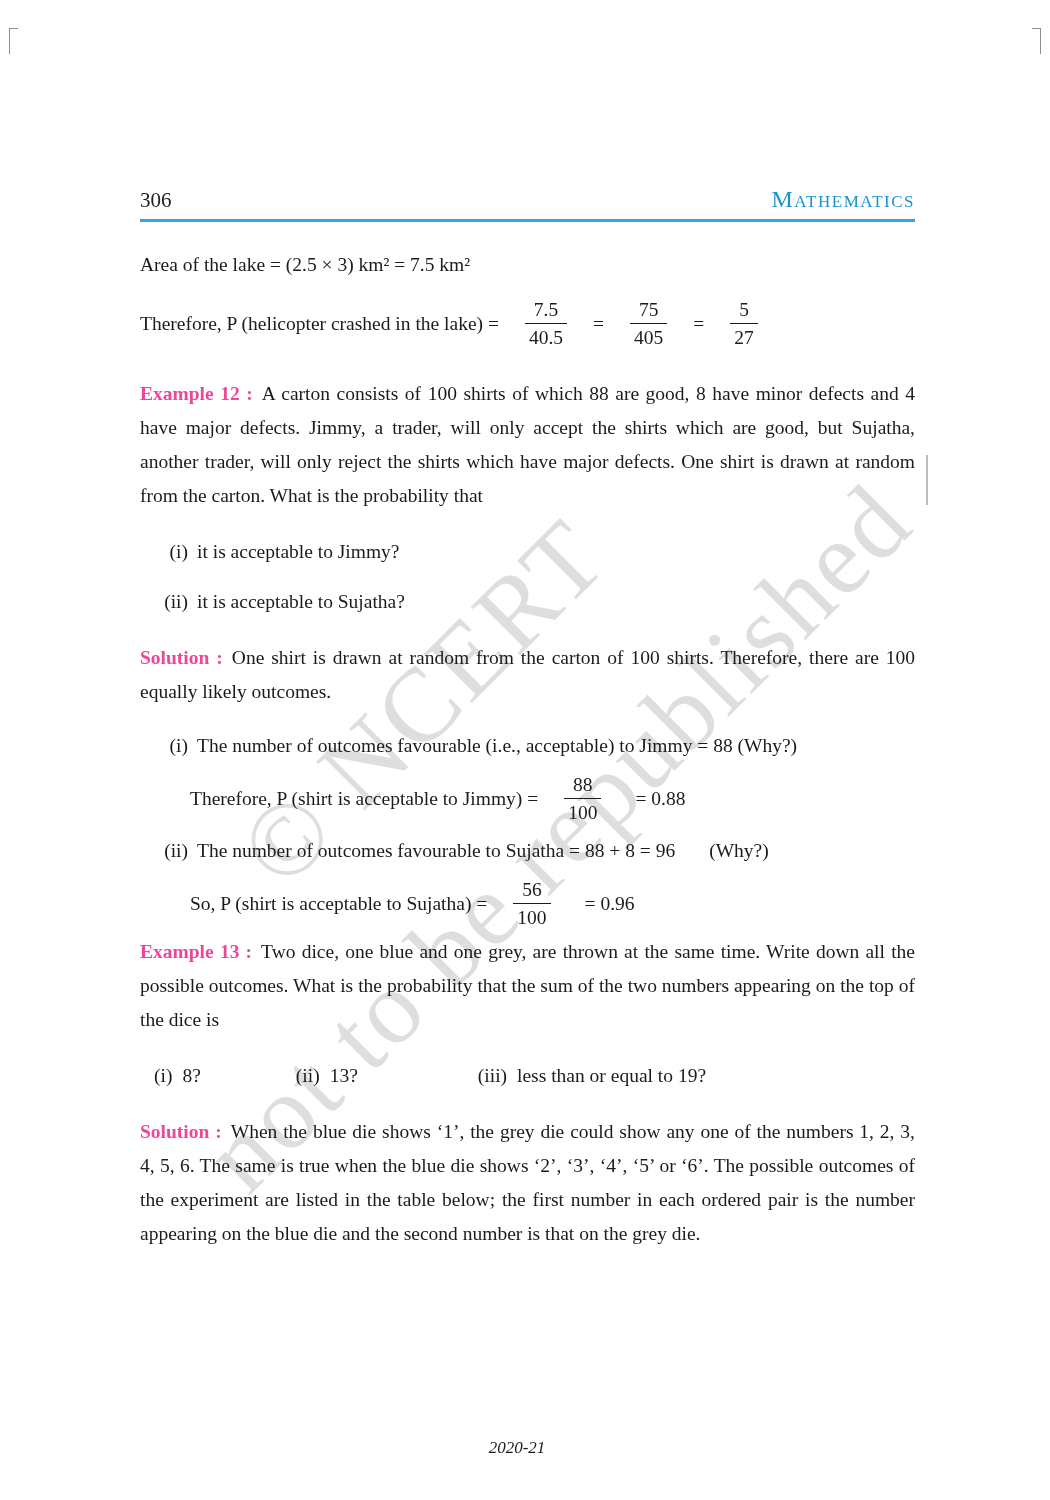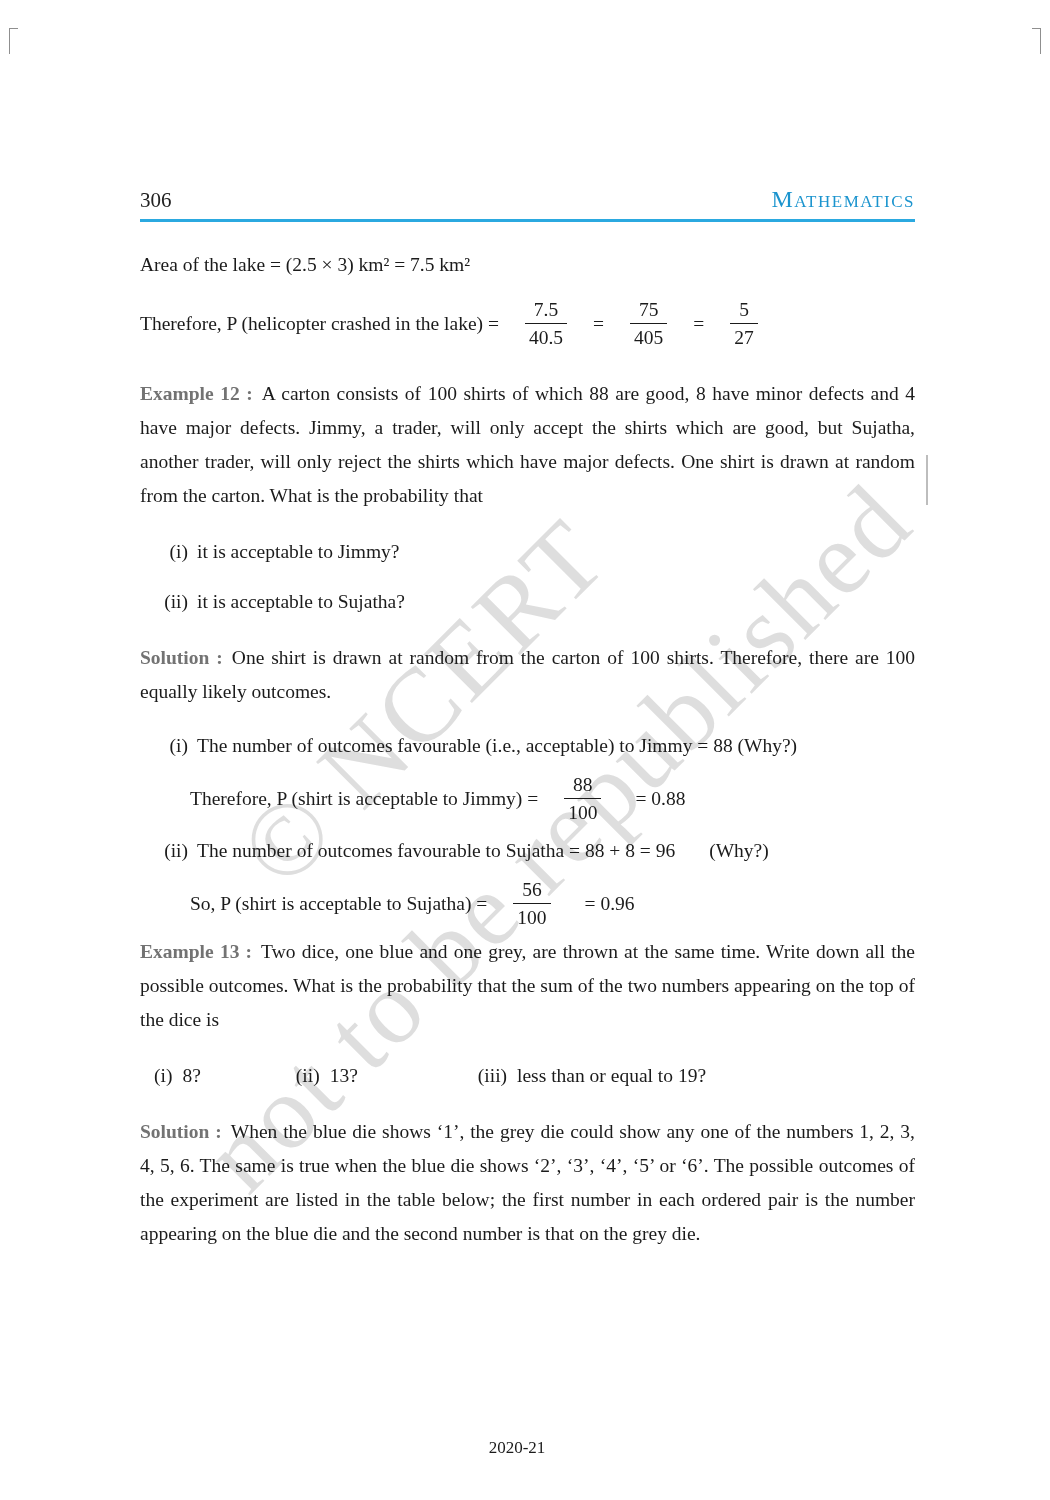--- a/index.html
+++ b/index.html
@@ -49,21 +49,21 @@
   .page-number { font-size:21px; color:#222; }
   .subject {
     font-size:24px;
     color:#1b94ce;
     font-variant:small-caps;
     letter-spacing:1.5px;
   }
   .rule { height:3px; background:#2ba9e0; margin-top:6px; }
 
   .body { font-size:19.5px; line-height:34px; text-align:justify; }
-  .lead { color:#737373; font-weight:bold; margin-right:9px; }
+  .lead { color:#ec4899; font-weight:bold; margin-right:9px; }
 
   .eq-row { display:flex; align-items:center; font-size:19.5px; line-height:26px; }
   .frac {
     display:inline-flex; flex-direction:column; align-items:center;
     text-align:center; line-height:25px; margin:0 26px;
   }
   .frac .num, .frac .den { display:block; padding:1px 4px; }
   .frac .den { border-top:1.6px solid #1b1b1b; }
   .result { margin-left:8px; }
 
@@ -75,21 +75,21 @@
 
   .options-row { display:flex; align-items:baseline; font-size:19.5px; line-height:34px; }
   .opt { display:inline-flex; }
   .opt .marker { margin-right:10px; }
   .opt1 { margin-left:14px; }
   .opt2 { margin-left:95px; }
   .opt3 { margin-left:120px; }
 
   .footer {
     position:absolute; left:0; right:16px; bottom:42px;
-    text-align:center; font-size:17px; color:#1b1b1b; z-index:2;
+    text-align:center; font-size:17px; color:#1b1b1b; z-index:2;font-style:italic;
   }
 
   .mt8  { margin-top:8px; }
   .mt14 { margin-top:14px; }
   .mt16 { margin-top:16px; }
   .mt18 { margin-top:4px; }
   .mt20 { margin-top:20px; }
   .mt22 { margin-top:22px; }
   .mt26 { margin-top:26px; }
 </style>

